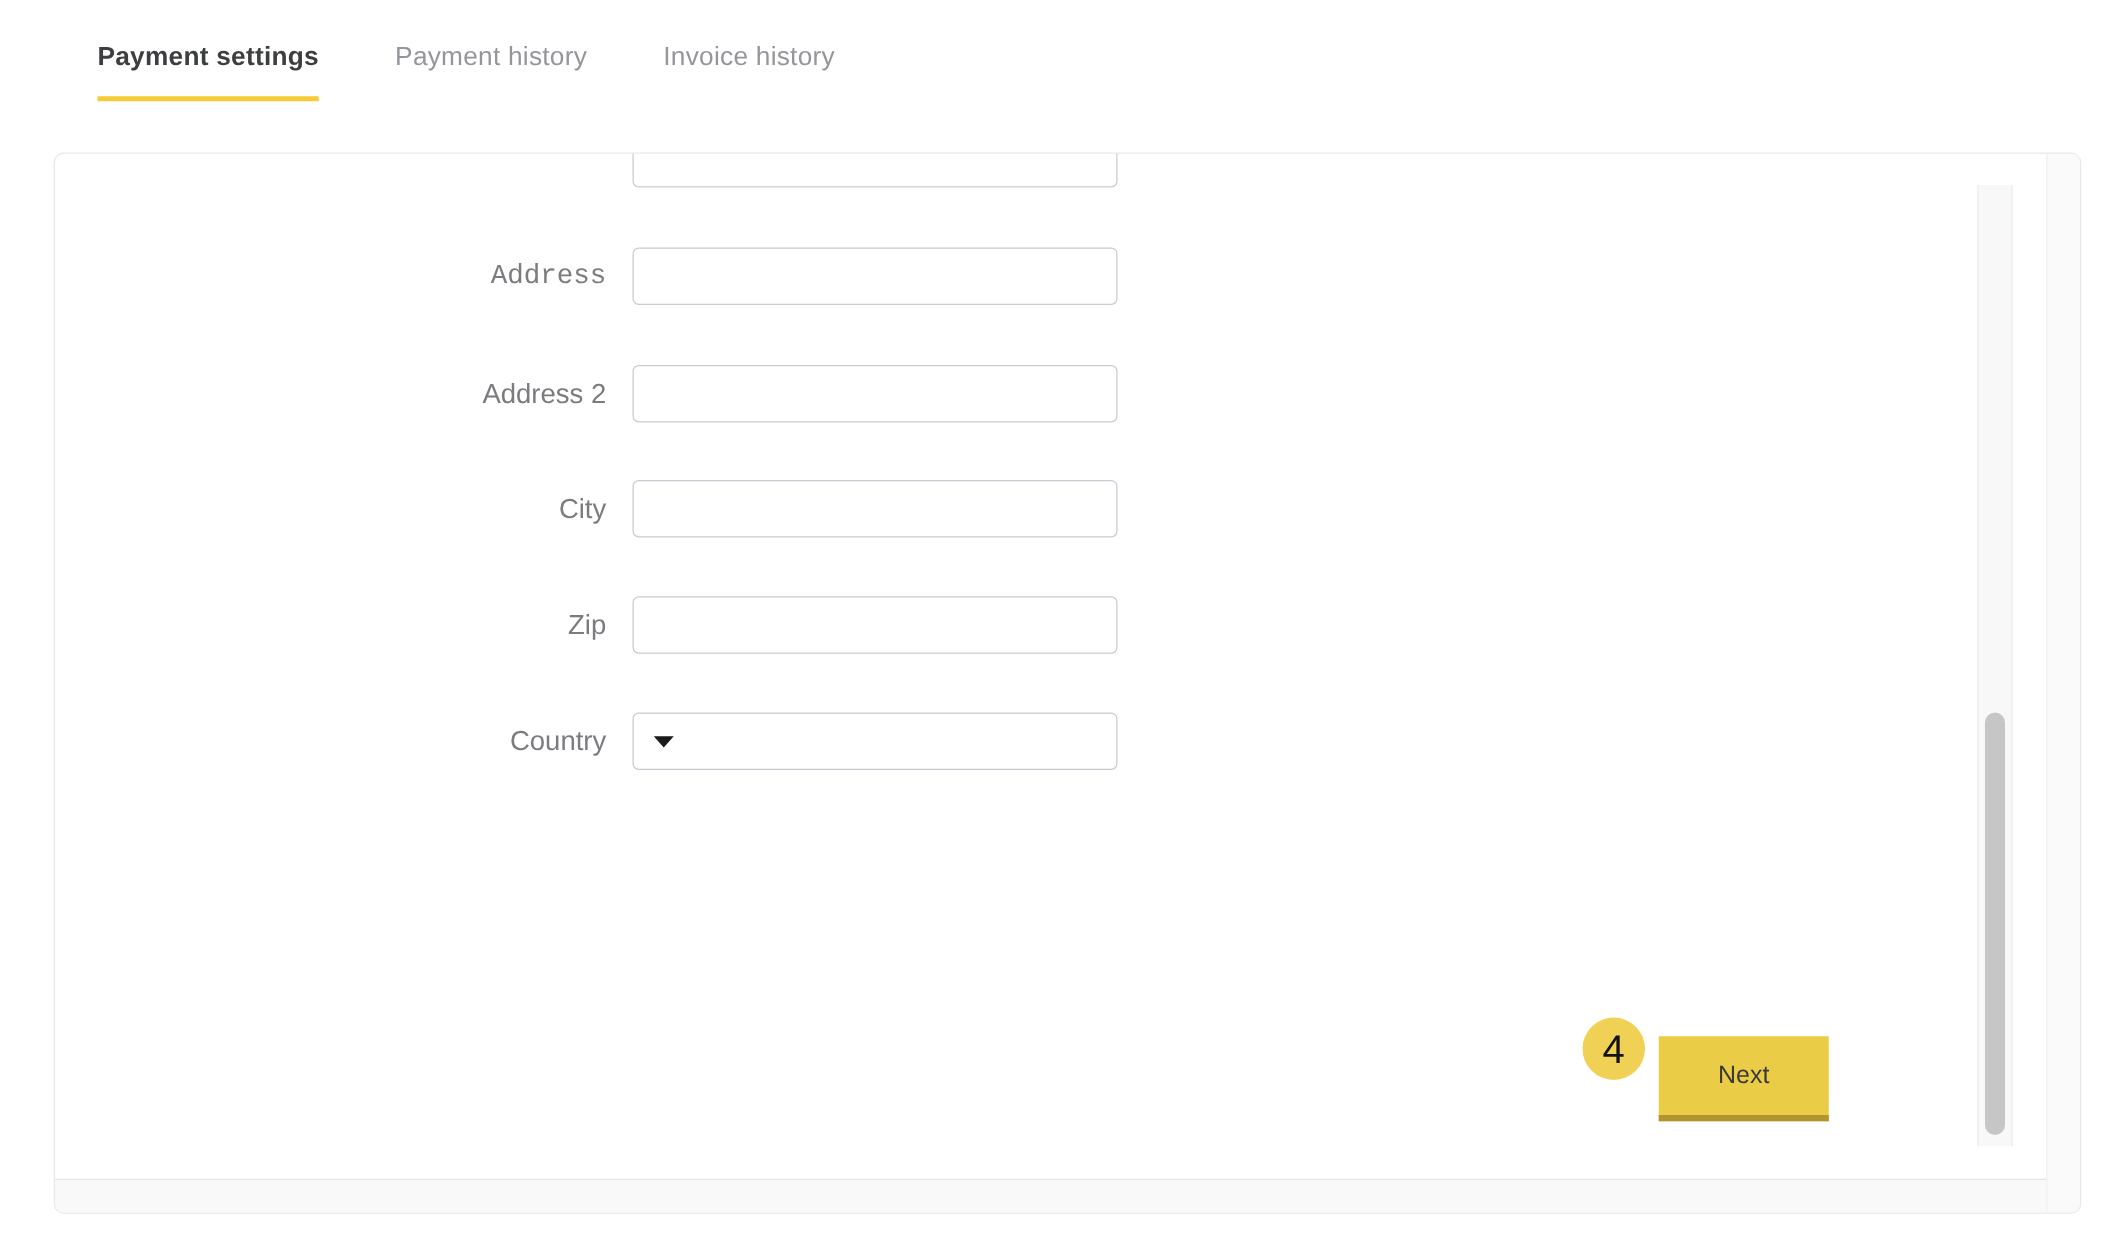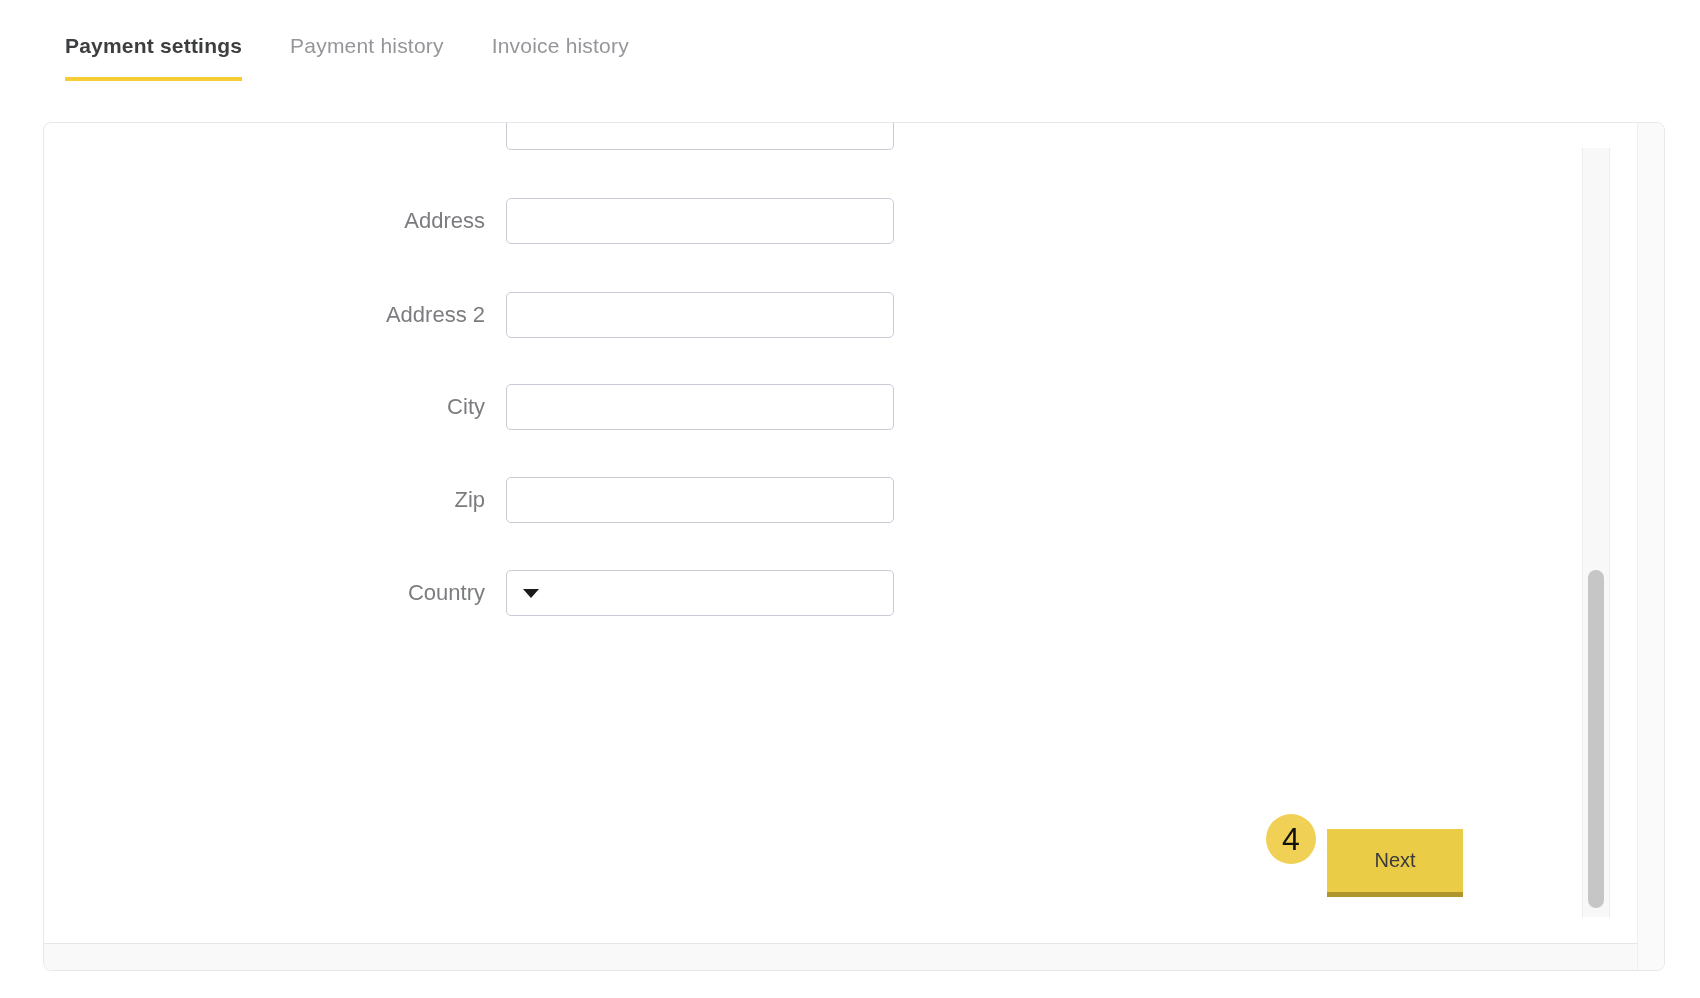--- a/index.html
+++ b/index.html
@@ -3,21 +3,21 @@
 <meta charset="utf-8">
 <style>
   * { margin: 0; padding: 0; box-sizing: border-box; }
   html, body { width: 1700px; height: 998px; background: #ffffff; overflow: hidden;
     font-family: "Liberation Sans", sans-serif; }
   .page { position: relative; width: 1700px; height: 998px; }
 
   
   .tabs { position: absolute; left: 65px; top: 34px; display: flex; gap: 48px; }
   .tab { font-size: 21px; color: #95969a; cursor: pointer; padding-bottom: 19px;
-    border-bottom: 4px solid transparent; letter-spacing: 0.2px; }
+    border-bottom: 4px solid transparent; letter-spacing: 0.2px; margin-left: 13px; }
   .tab.active { color: #3d3e40; font-weight: 600; border-bottom-color: #f5cb36; }
 
   
   .card { position: absolute; left: 43px; top: 122px; width: 1622px; height: 849px;
     background: #ffffff; border: 1px solid #e8e8ea; border-radius: 8px; overflow: hidden; }
 
   
   .outer-track { position: absolute; top: 0; right: 0; width: 27px; height: 100%;
     background: #fafafa; border-left: 1px solid #efefef; }
 
@@ -29,21 +29,21 @@
   .form-area { position: absolute; left: 0; top: 0; width: 1593px; height: 820px; }
 
   .text-input { position: absolute; left: 462px; width: 388px; height: 46px;
     border: 1px solid #c9cbd4; border-radius: 5px; background: #fff;
     font-size: 20px; color: #3d3e40; padding: 0 14px; outline: none; }
   .partial { top: -19px; }
 
   .field-label { position: absolute; left: 0; width: 441px; height: 46px;
     text-align: right; font-size: 22px; color: #7b7c7f; line-height: 46px; }
 
-  .row-1 { top: 75px; }  .row-2 { top: 169px; }  .row-3 { top: 261px; }
+  .row-1 { top: 75px; font-family: Liberation Mono, monospace; }  .row-2 { top: 169px; }  .row-3 { top: 261px; }
   .row-4 { top: 354px; } .row-5 { top: 447px; }
 
   .select-box { position: absolute; left: 462px; top: 447px; width: 388px; height: 46px;
     border: 1px solid #c9cbd4; border-radius: 5px; background: #fff; cursor: pointer;
     display: flex; align-items: center; padding: 0 16px; }
   .select-placeholder { font-size: 20px; color: #9b9b9e; flex: 1; }
   .caret { width: 0; height: 0; border-left: 8px solid transparent;
     border-right: 8px solid transparent; border-top: 9px solid #1a1a1a;
     margin-right: 6px; }
 

